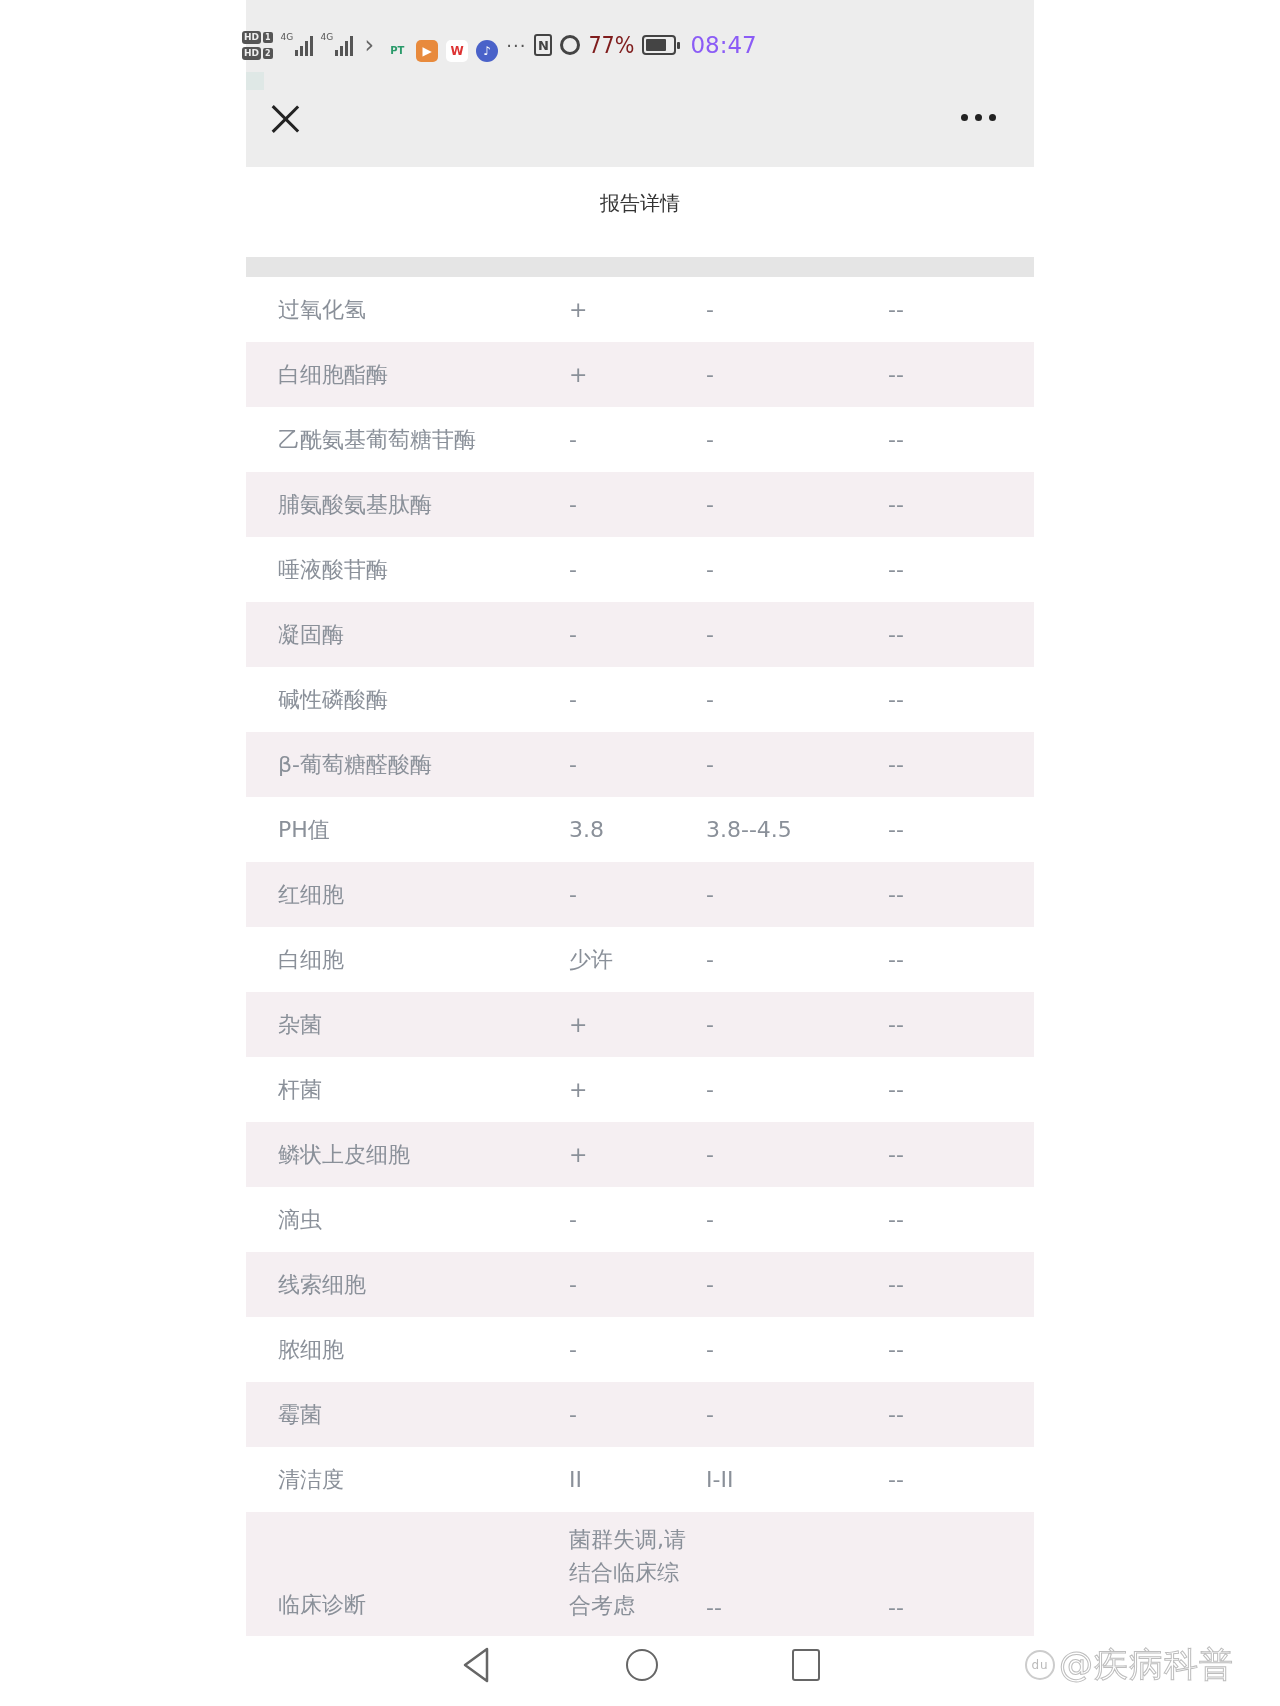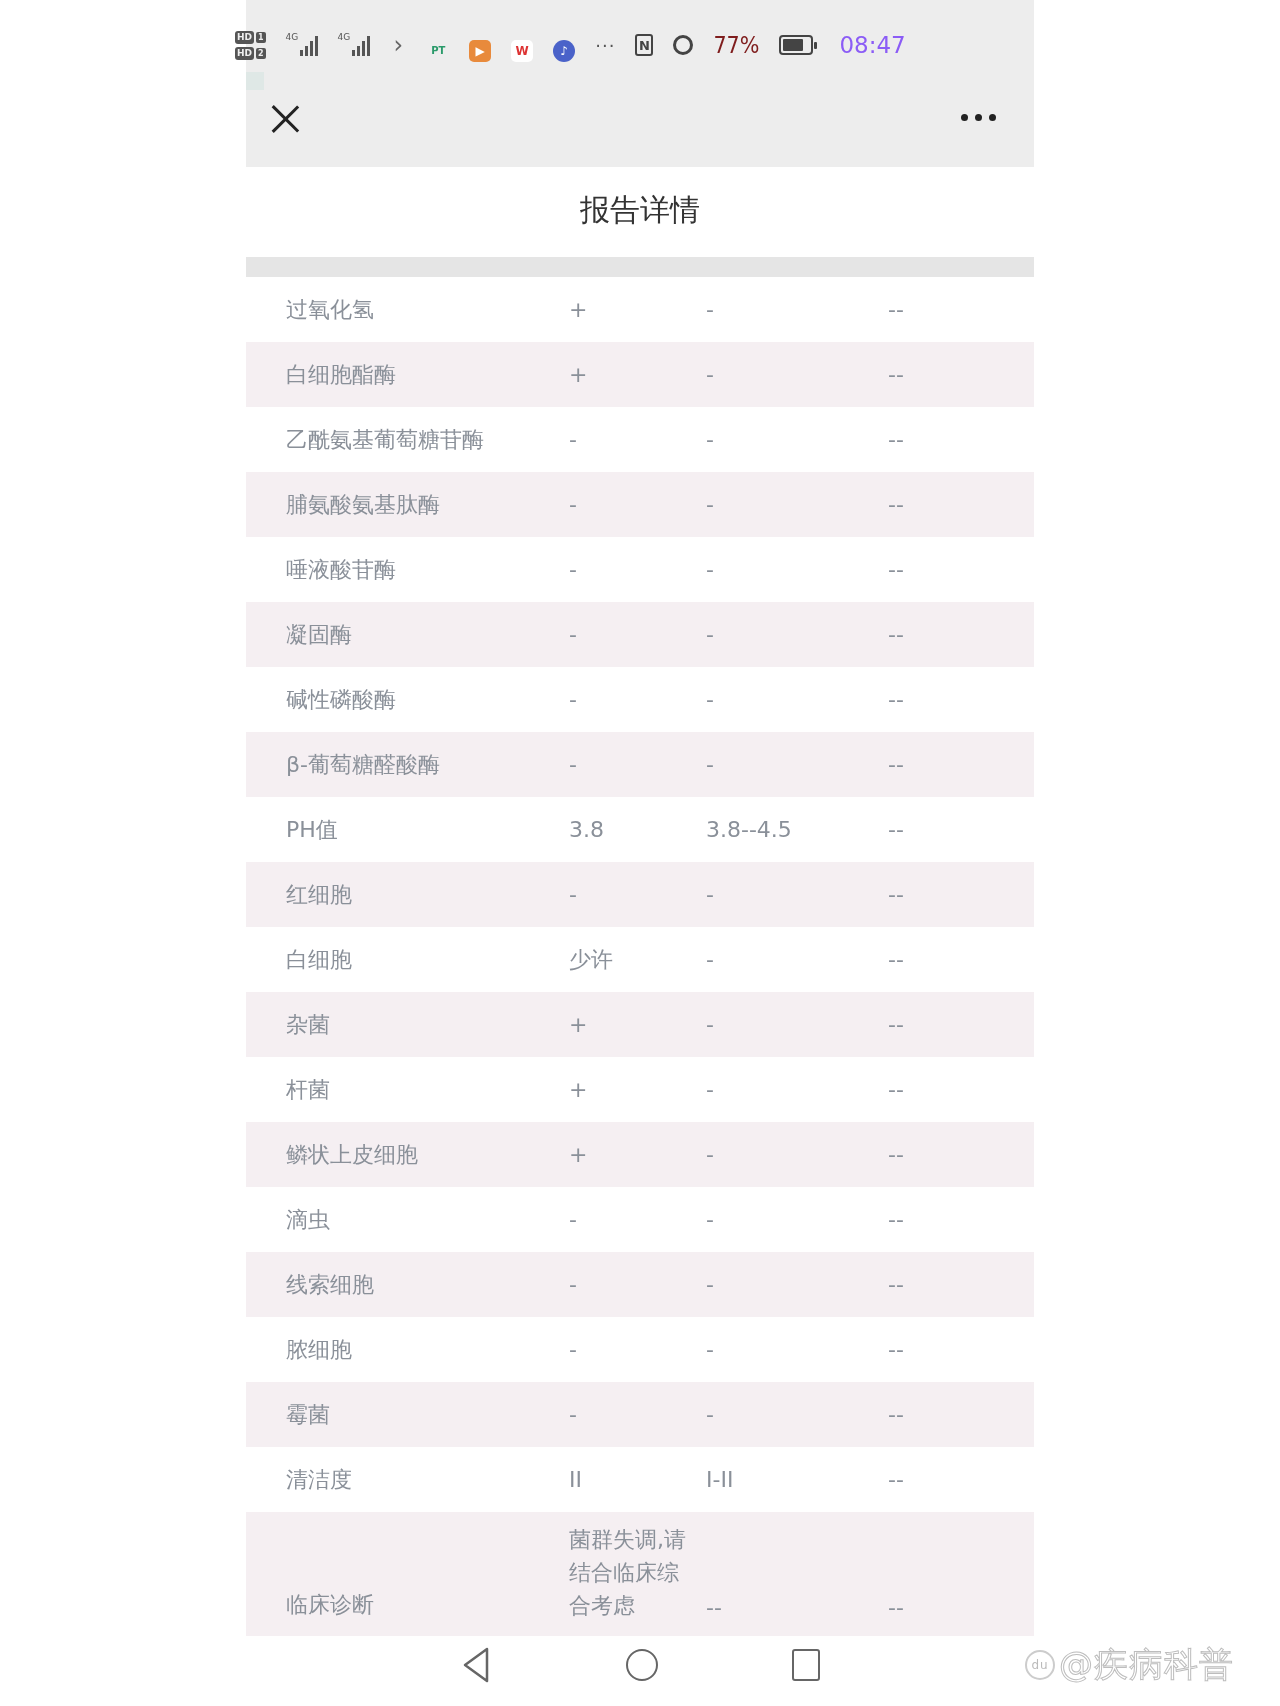--- a/index.html
+++ b/index.html
@@ -8,22 +8,22 @@
     font-family: "DejaVu Sans", "Liberation Sans", sans-serif;
   }
   .phone {
     position: absolute; left: 246px; top: 0; width: 788px; height: 1706px; background: #ffffff;
   }
   
   .topbar {
     position: absolute; left: 0; top: 0; width: 788px; height: 167px; background: #ededed;
   }
   .status {
-    position: absolute; top: 24px; left: 235px; right: 30px; height: 42px;
-    display: flex; align-items: center; gap: 20px; color: #444;
+    position: absolute; top: 24px; left: 242px; right: 30px; height: 42px;
+    display: flex; align-items: center; gap: 8px; color: #444;
     font-size: 22px;
   }
   .sim-stack { display: flex; flex-direction: column; gap: 3px; }
   .sim { display: flex; align-items: center; gap: 2px; }
   .hd { background: #555; color: #eee; font-size: 9px; font-weight: bold; border-radius: 3px; padding: 1px 2px; line-height: 11px; }
   .simn { background: #555; color: #eee; font-size: 8px; font-weight: bold; border-radius: 2px; padding: 0 2px; line-height: 11px; }
   .sig { display: flex; align-items: flex-end; gap: 2px; height: 22px; position: relative; padding-left: 14px; }
   .sig .lbl { position: absolute; left: 0; top: -2px; font-size: 9px; color: #555; }
   .sig i { display: block; width: 3px; background: #555; }
   .chev { font-size: 24px; color: #666; margin: 0 4px; }
@@ -48,27 +48,27 @@
   }
   .close-btn::before { transform: rotate(45deg); }
   .close-btn::after { transform: rotate(-45deg); }
   .title {
     position: absolute; left: 0; right: 0; top: 98px; text-align: center; font-size: 31px; font-weight: bold; color: #1e1e1e;
   }
   .more-btn { position: absolute; right: 38px; top: 114px; display: flex; gap: 7px; cursor: pointer; }
   .more-btn i { width: 7px; height: 7px; border-radius: 50%; background: #222; display: block; }
 
   .subtitle-bar { position: absolute; left: 0; top: 167px; width: 788px; height: 90px; background: #fff; }
-  .subtitle { position: absolute; left: 0; right: 0; top: 190px; text-align: center; font-size: 30px; color: #333; }
+  .subtitle { position: absolute; left: 0; right: 0; top: 190px; text-align: center; font-size: 20px; color: #333; }
   .divider { position: absolute; left: 0; top: 257px; width: 788px; height: 20px; background: #e5e5e5; }
 
   .table { position: absolute; left: 0; top: 277px; width: 788px; }
   .row { position: relative; height: 65px; display: flex; align-items: center; color: #8a9099; font-size: 22px; }
   .row:nth-child(even) { background: #f5eff2; }
-  .row .c0 { position: absolute; left: 40px; }
+  .row .c0 { position: absolute; left: 32px; }
   .row .c1 { position: absolute; left: 323px; }
   .row .c2 { position: absolute; left: 460px; }
   .row .c3 { position: absolute; left: 642px; }
   .row.tall { height: 124px; align-items: flex-end; }
   .row.tall .c0, .row.tall .c2, .row.tall .c3 { bottom: 16px; }
   .row.tall .c1 { bottom: 14px; line-height: 33px; width: 130px; }
 
   .navbar { position: absolute; left: 0; top: 1623px; width: 1280px; height: 83px; }
   .nav-back { position: absolute; left: 462px; top: 24px; width: 28px; height: 36px; cursor: pointer; }
   .nav-home { position: absolute; left: 626px; top: 26px; width: 32px; height: 32px; border: 2.5px solid #666; border-radius: 50%; box-sizing: border-box; cursor: pointer; }

